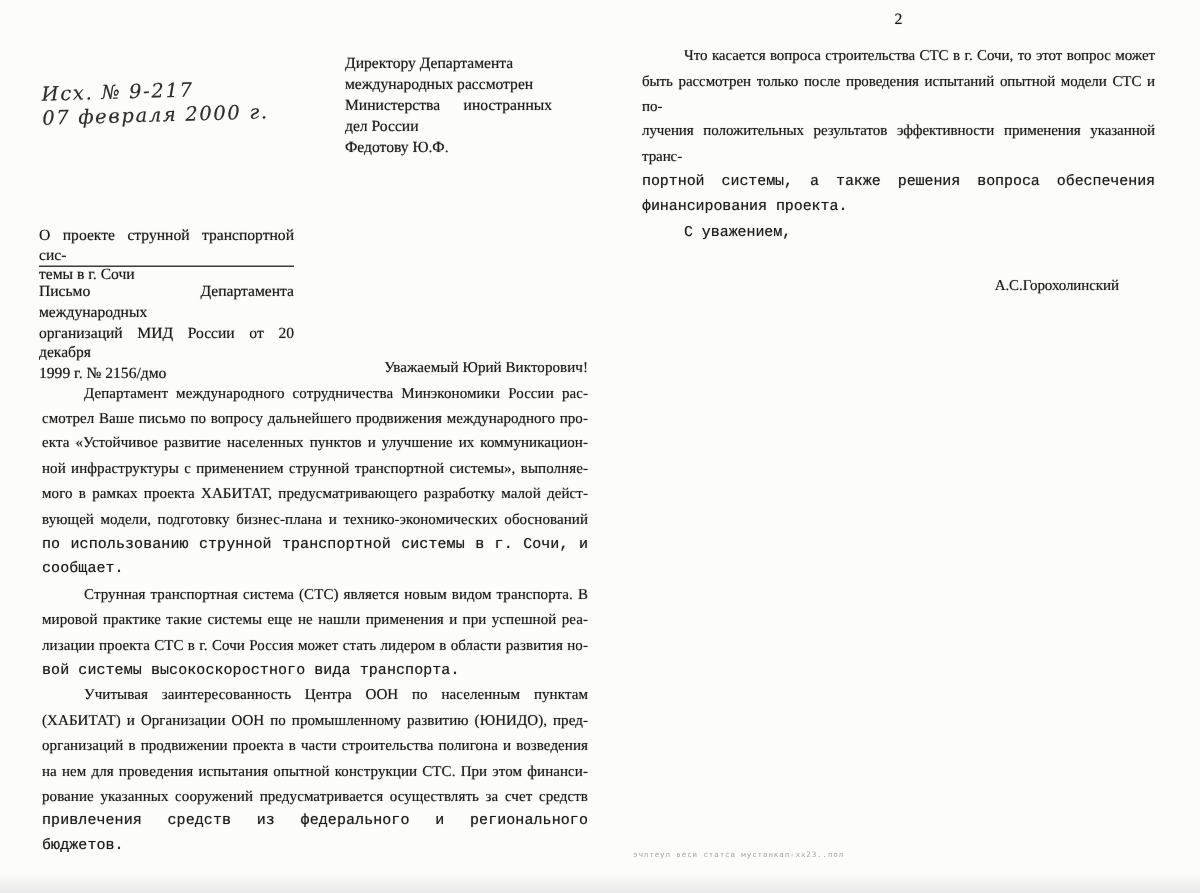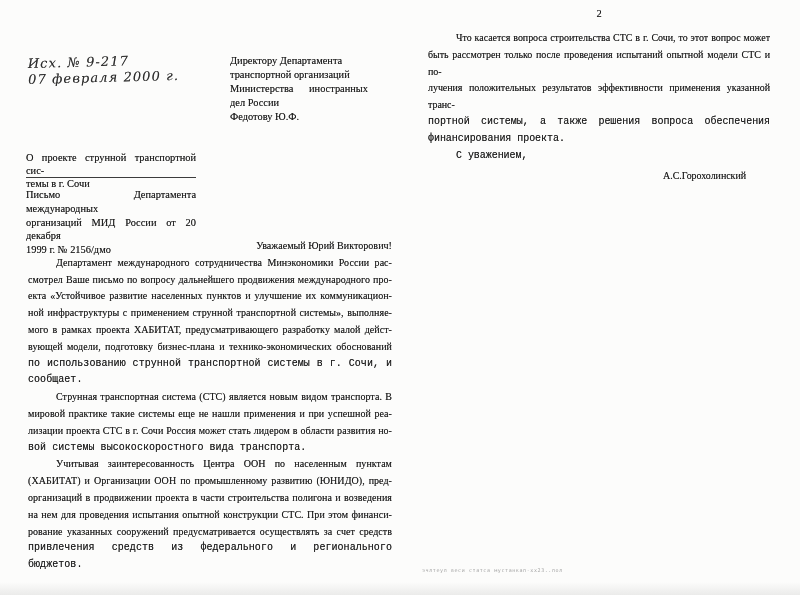--- a/index.html
+++ b/index.html
@@ -21,21 +21,21 @@
     font-style: italic;
     font-size: 13px; line-height: 16px;
     letter-spacing: 1.1px;
     color: #2e2e2e;
     transform: rotate(-1.6deg);
     text-shadow: 0 0 0.5px rgba(40,40,40,0.5);
   }
 
   
   .recipient {
-    position: absolute; left: 230px; top: 54px; width: 138px;
+    position: absolute; left: 230px; top: 36px; width: 138px;
     font-size: 10.4px; line-height: 14px;
   }
   .recipient .r-line { text-align: left; }
   .recipient .r-line.justify { text-align: justify; text-align-last: justify; }
 
   
   .subject {
     position: absolute; left: 26px; top: 151px; width: 170px;
     font-size: 10.4px; line-height: 13.2px;
   }
@@ -61,21 +61,21 @@
   }
   .salutation { text-align: right; }
   .para .line { text-align: justify; text-align-last: justify; }
   .para .line.last { text-align-last: left; font-family: Liberation Mono, monospace; }
   .para .line:first-child { text-indent: 28px; }
 
   .page-number {
     position: absolute; left: 428px; top: 8px; width: 342px;
     text-align: center; font-size: 10.5px;
   }
-  .signature { margin-top: 4px; text-align: right; padding-right: 24px; }
+  .signature { margin-top: 19px; text-align: right; padding-right: 24px; }
 
   .footer-note {
     position: absolute; left: 422px; top: 567px; width: 160px;
     font-family: "DejaVu Sans Mono", monospace;
     font-size: 5px; letter-spacing: 0.6px;
     color: #a6a6a6;
     filter: blur(0.3px);
   }
 
   .bottom-shade {
@@ -90,21 +90,21 @@
 
   <div>
 
     <div class="handwriting">
       <div>Исх. № 9-217</div>
       <div>07 февраля 2000 г.</div>
     </div>
 
     <div class="recipient typed">
       <div class="r-line">Директору Департамента</div>
-      <div class="r-line">транспортной организаций</div>
+      <div class="r-line">международных рассмотрен</div>
       <div class="r-line justify">Министерства иностранных</div>
       <div class="r-line">дел России</div>
       <div class="r-line">Федотову Ю.Ф.</div>
     </div>
 
     <div class="subject typed">
         <div class="line">О проекте струнной транспортной сис-</div>
         <div class="line last">темы в г. Сочи</div>
       </div>
     <div class="subject-rule"></div>

